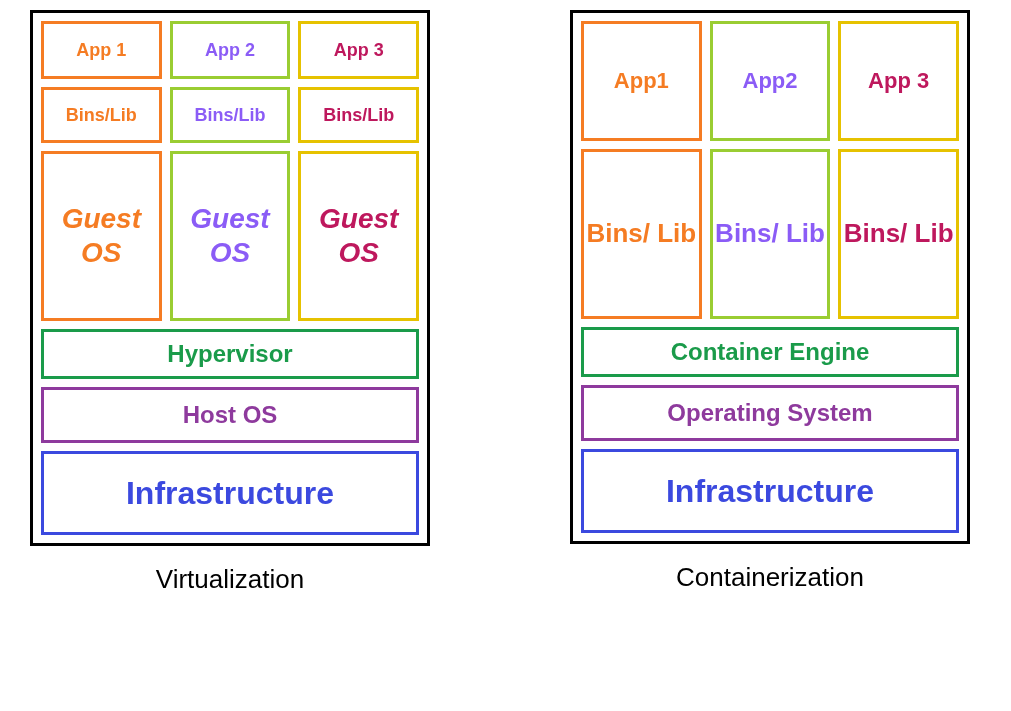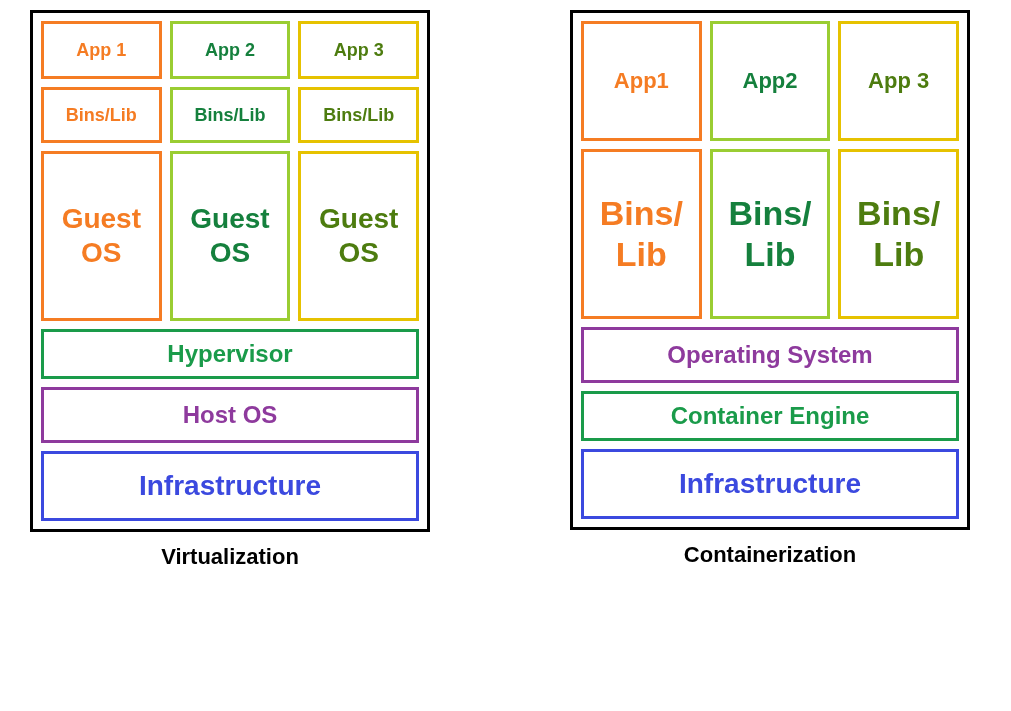--- a/index.html
+++ b/index.html
@@ -49,58 +49,59 @@
     font-size: 18px;
   }
   .bins-box-sm {
     height: 56px;
     font-size: 18px;
   }
   .guest-box {
     height: 170px;
     font-size: 28px;
     line-height: 1.2;
+    font-style: italic;
   }
   .ct-row {
     display: flex;
     gap: 8px;
   }
   .ct-app {
     flex: 1;
     height: 120px;
     font-size: 22px;
   }
   .ct-bins {
     flex: 1;
     height: 170px;
-    font-size: 34px;
+    font-size: 26px;
     line-height: 1.2;
   }
   .full-row {
     border: 3px solid;
     background: #fff;
     display: flex;
     align-items: center;
     justify-content: center;
     text-align: left;
     font-weight: bold;
   }
   .hyp-row { height: 50px; font-size: 24px; }
   .os-row { height: 56px; font-size: 24px; }
-  .infra-row { height: 70px; font-size: 28px; }
+  .infra-row { height: 84px; font-size: 32px; }
   .caption {
-    margin-top: 12px;
-    font-size: 22px;
-    font-weight: bold;
+    margin-top: 18px;
+    font-size: 26px;
+    font-weight: normal;
     color: #000;
   }
 
   .c-orange   { border-color: #f57c23; color: #f57c23; }
-  .c-lime     { border-color: #9acd32; color: #15803d; }
-  .c-yellow   { border-color: #e6c200; color: #4d7c0f; }
+  .c-lime     { border-color: #9acd32; color: #8b5cf6; }
+  .c-yellow   { border-color: #e6c200; color: #be185d; }
   .c-green    { border-color: #1a9b4a; color: #1a9b4a; }
   .c-purple   { border-color: #8e3a9d; color: #8e3a9d; }
   .c-blue     { border-color: #3b49df; color: #3b49df; }
 </style>
 </head>
 <body>
 
 <div class="panel-wrap" style="left:30px; top:10px;">
   <div class="panel">
     <div class="vm-top">
@@ -176,24 +177,24 @@
           <span>Bins/ Lib</span>
         </div>
       <div class="box ct-bins c-lime">
           <span>Bins/ Lib</span>
         </div>
       <div class="box ct-bins c-yellow">
           <span>Bins/ Lib</span>
         </div>
     </div>
 
+    <div class="full-row hyp-row c-green">
+        <span>Container Engine</span>
+      </div>
     <div class="full-row os-row c-purple">
         <span>Operating System</span>
-      </div>
-    <div class="full-row hyp-row c-green">
-        <span>Container Engine</span>
       </div>
     <div class="full-row infra-row c-blue">
         <span>Infrastructure</span>
       </div>
   </div>
   <div class="caption"><span>Containerization</span></div>
 </div>
 
 </body></html>

